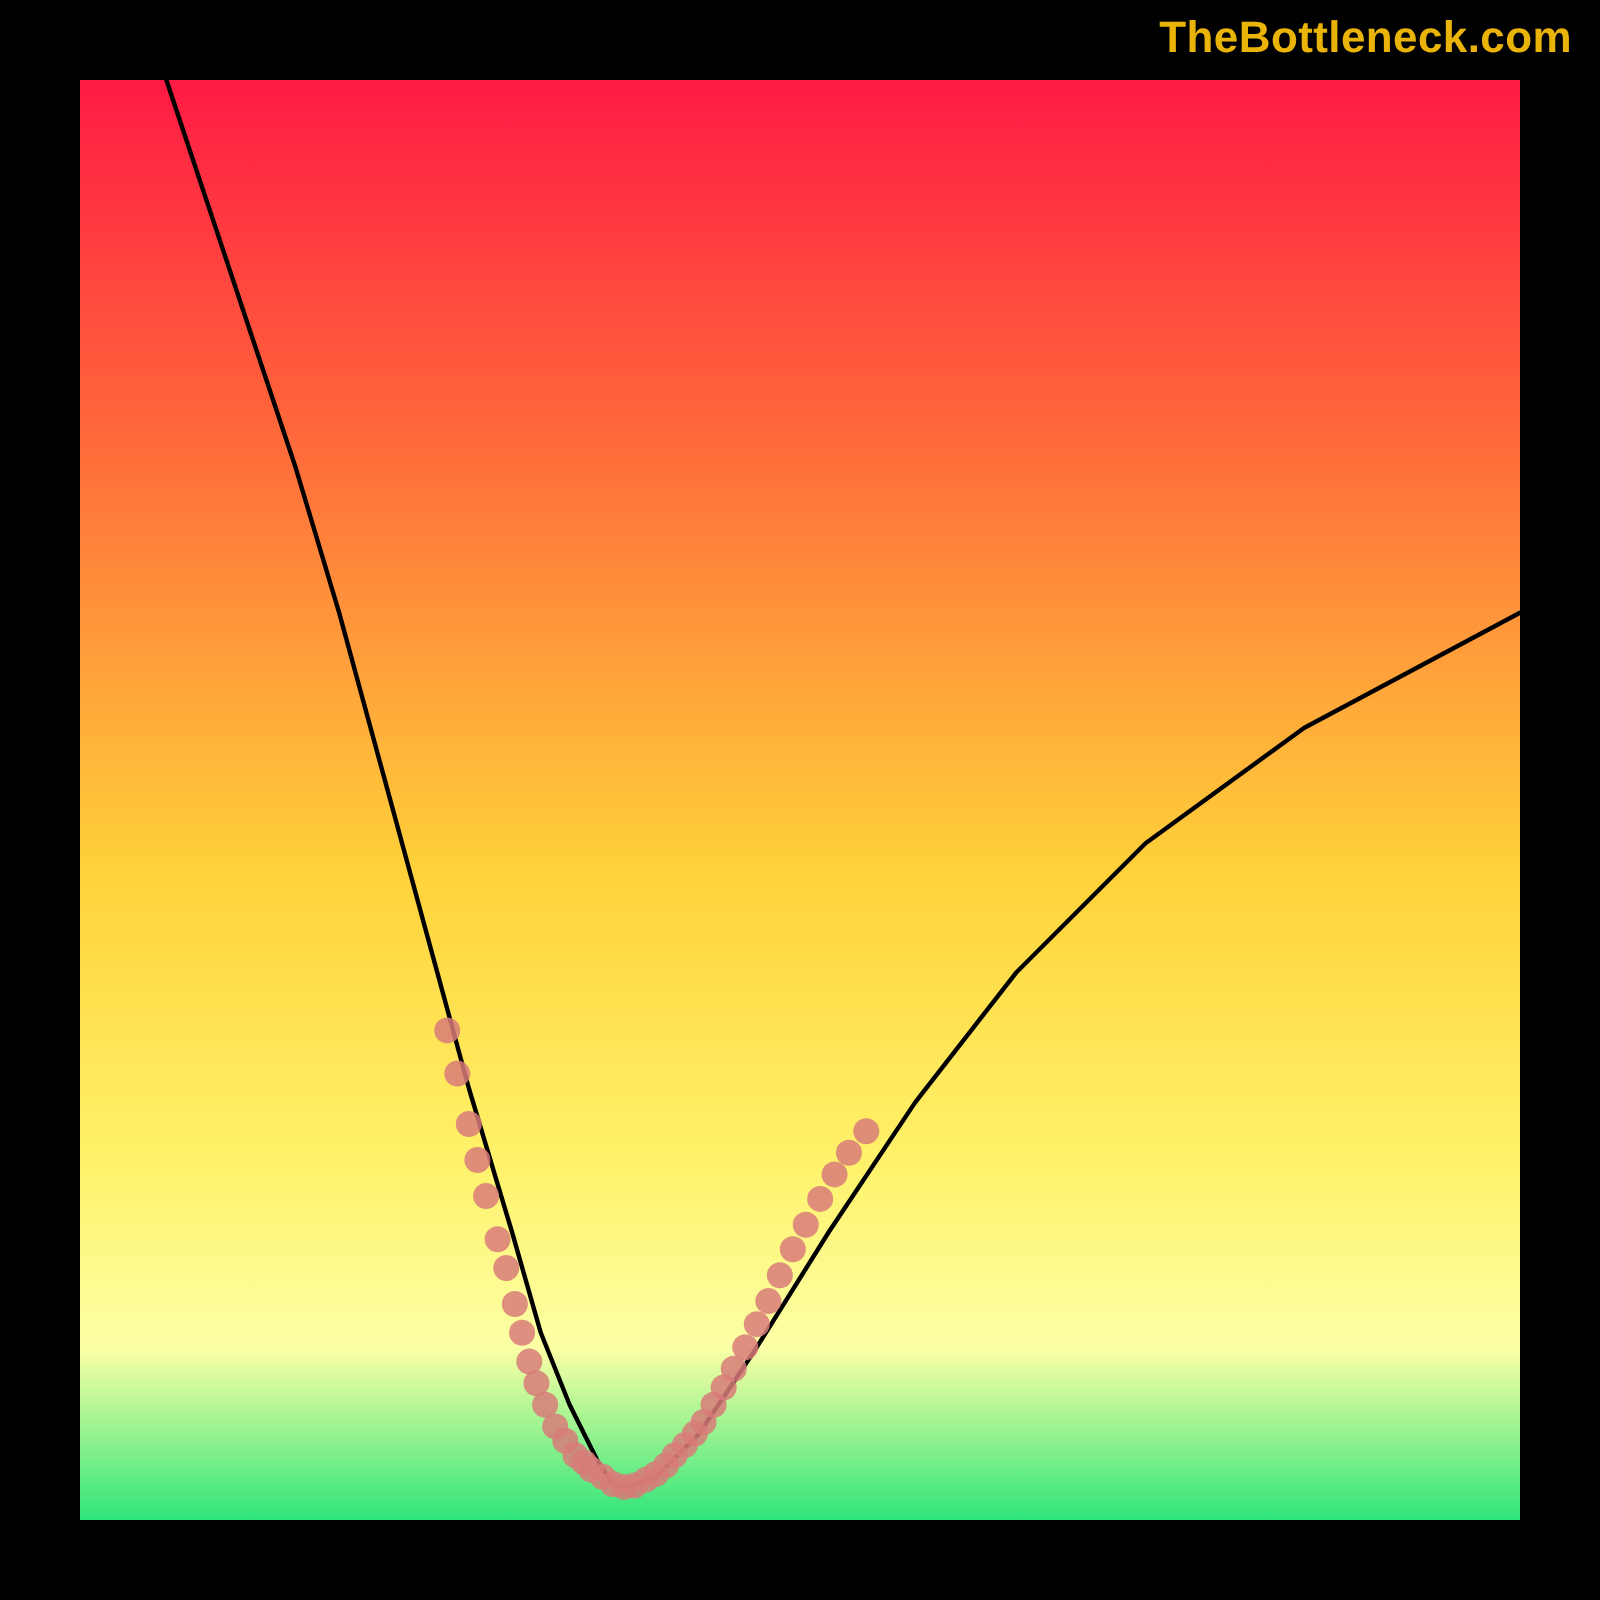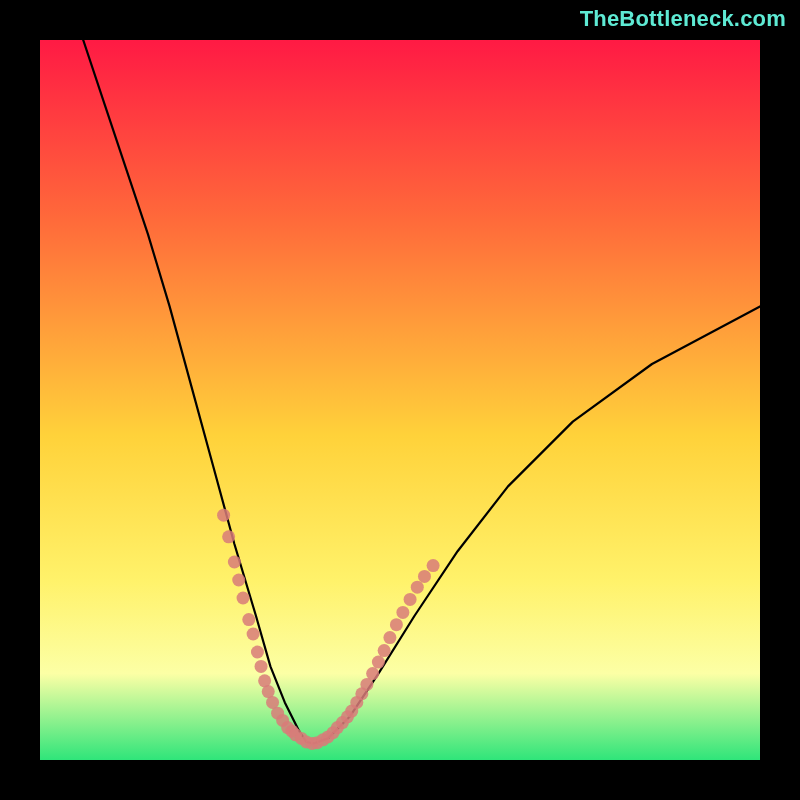--- a/index.html
+++ b/index.html
@@ -14,21 +14,21 @@
   .frame {
     position: relative;
     width: 800px;
     height: 800px;
     background: #000;
   }
   .watermark {
     position: absolute;
     top: 6px;
     right: 14px;
-    color: #5eead4;
+    color: #eab308;
     font-size: 22px;
     font-weight: 600;
     letter-spacing: 0.2px;
     z-index: 5;
   }
   .plot-area {
     position: absolute;
     left: 40px;
     top: 40px;
     width: 720px;

